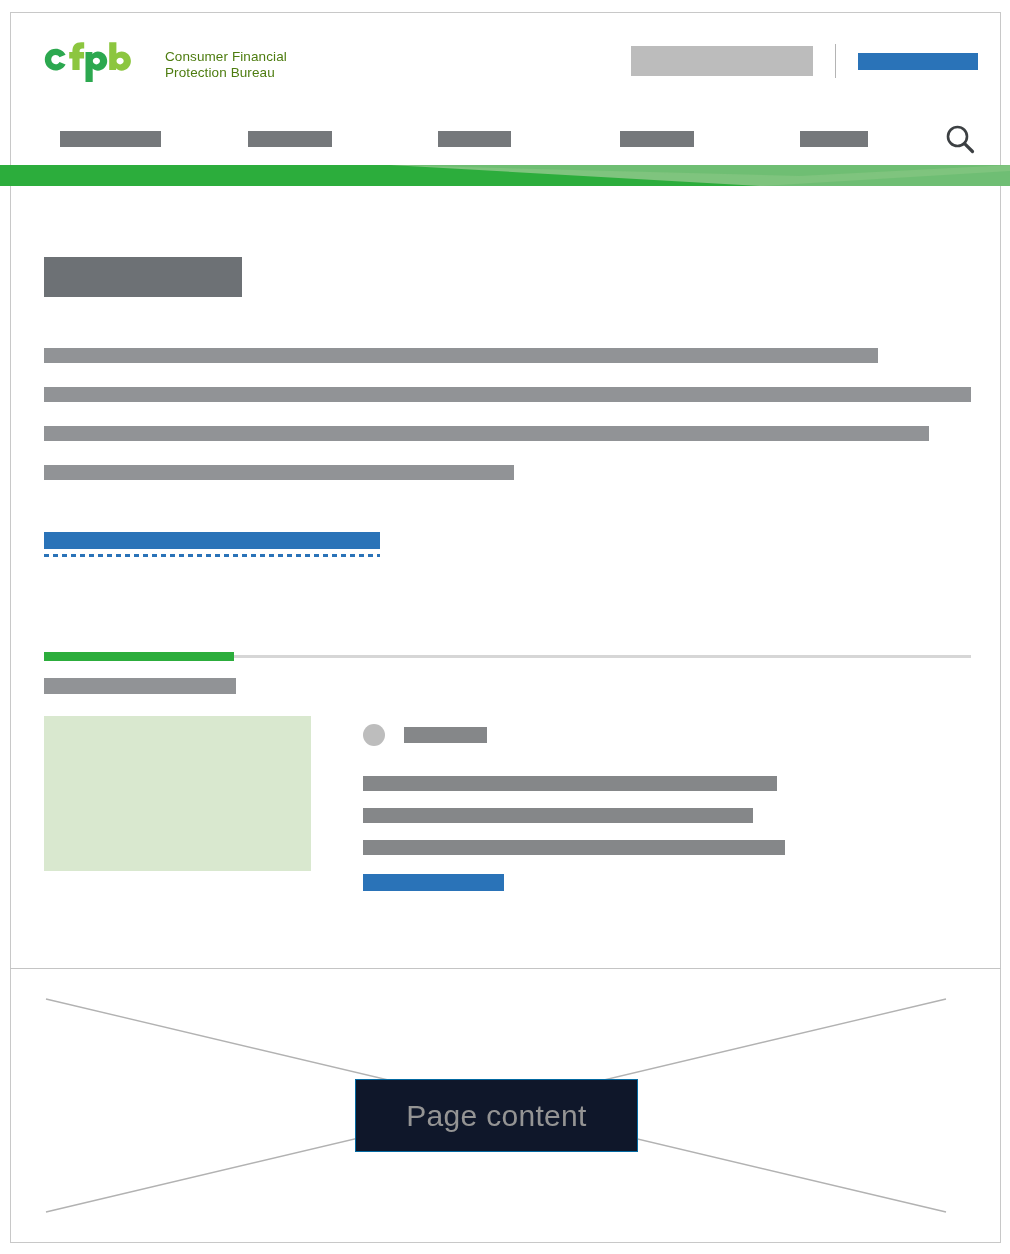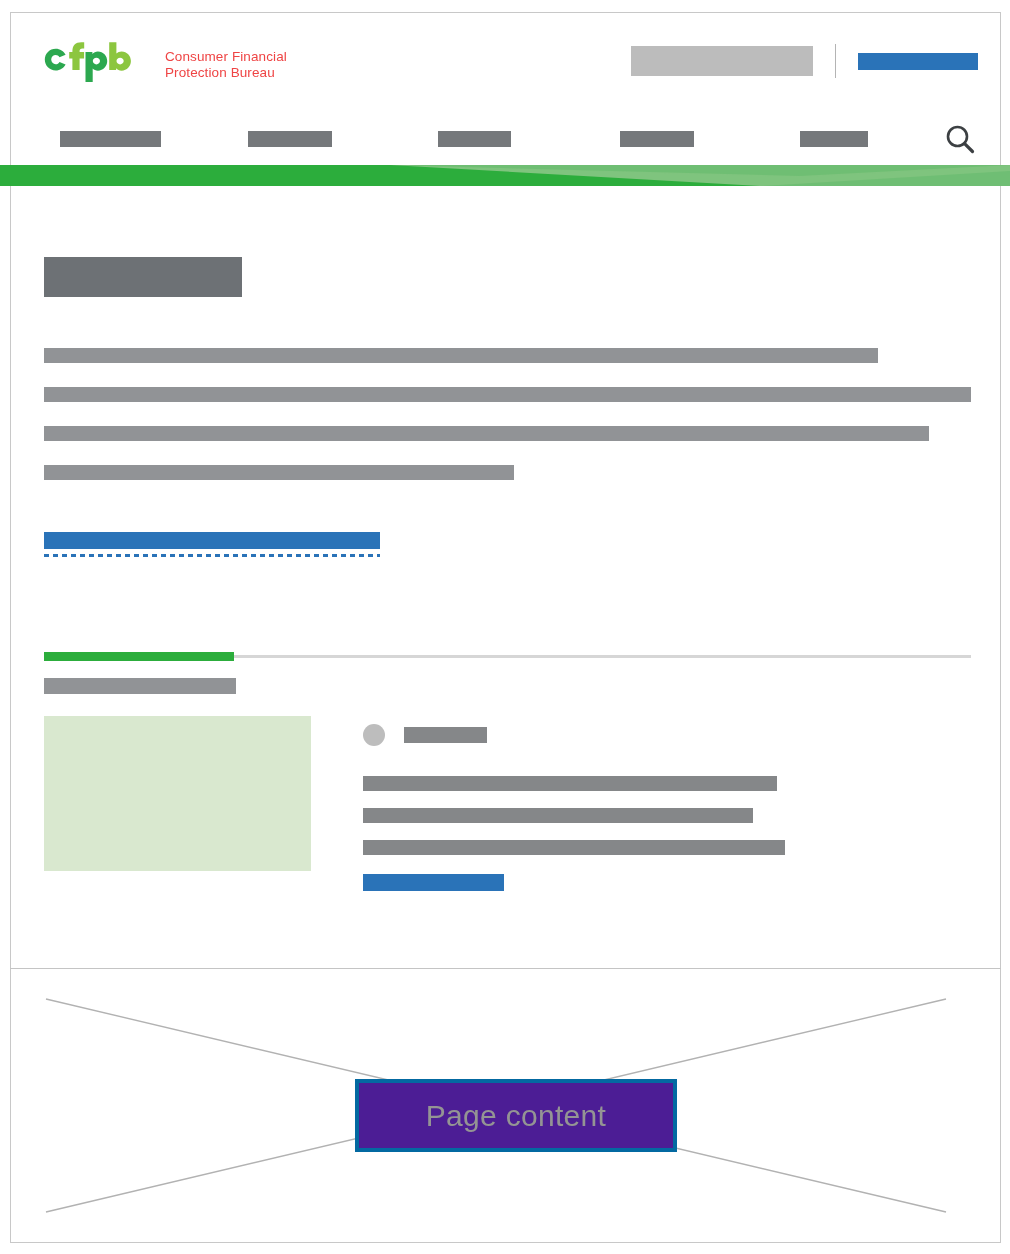--- a/index.html
+++ b/index.html
@@ -60,21 +60,21 @@
   .logo-wrap {
     position: absolute;
     left: 31px; top: 27px;
     display: flex;
     align-items: flex-start;
   }
   .logo-mark { display: block; }
   .logo-tagline {
     margin-left: 13px;
     margin-top: 9px;
-    color: #ef4444;
+    color: #4d7c0f;
     font-size: 13.5px;
     line-height: 15.5px;
     letter-spacing: 0.1px;
     white-space: pre-line;
     font-family: "Liberation Sans", sans-serif;
   }
 
   .header-util {
     position: absolute;
     left: 620px; top: 31px;
@@ -234,23 +234,23 @@
   
   .placeholder-area {
     position: absolute;
     left: 11px; top: 969px;
     width: 989px; height: 273px;
   }
   .placeholder-area svg { display: block; }
   .placeholder-box {
     position: absolute;
     left: 344px; top: 110px;
-    width: 322px; height: 73px;
-    border: 4px solid #0369a1;
-    background: #4c1d95;
+    width: 283px; height: 73px;
+    border: 1px solid #0369a1;
+    background: #0f172a;
     display: flex;
     align-items: center;
     justify-content: center;
   }
   .placeholder-text {
     color: #949494;
     font-size: 30px;
     font-weight: 400;
     letter-spacing: 0.3px;
     font-family: "Liberation Sans", sans-serif;

